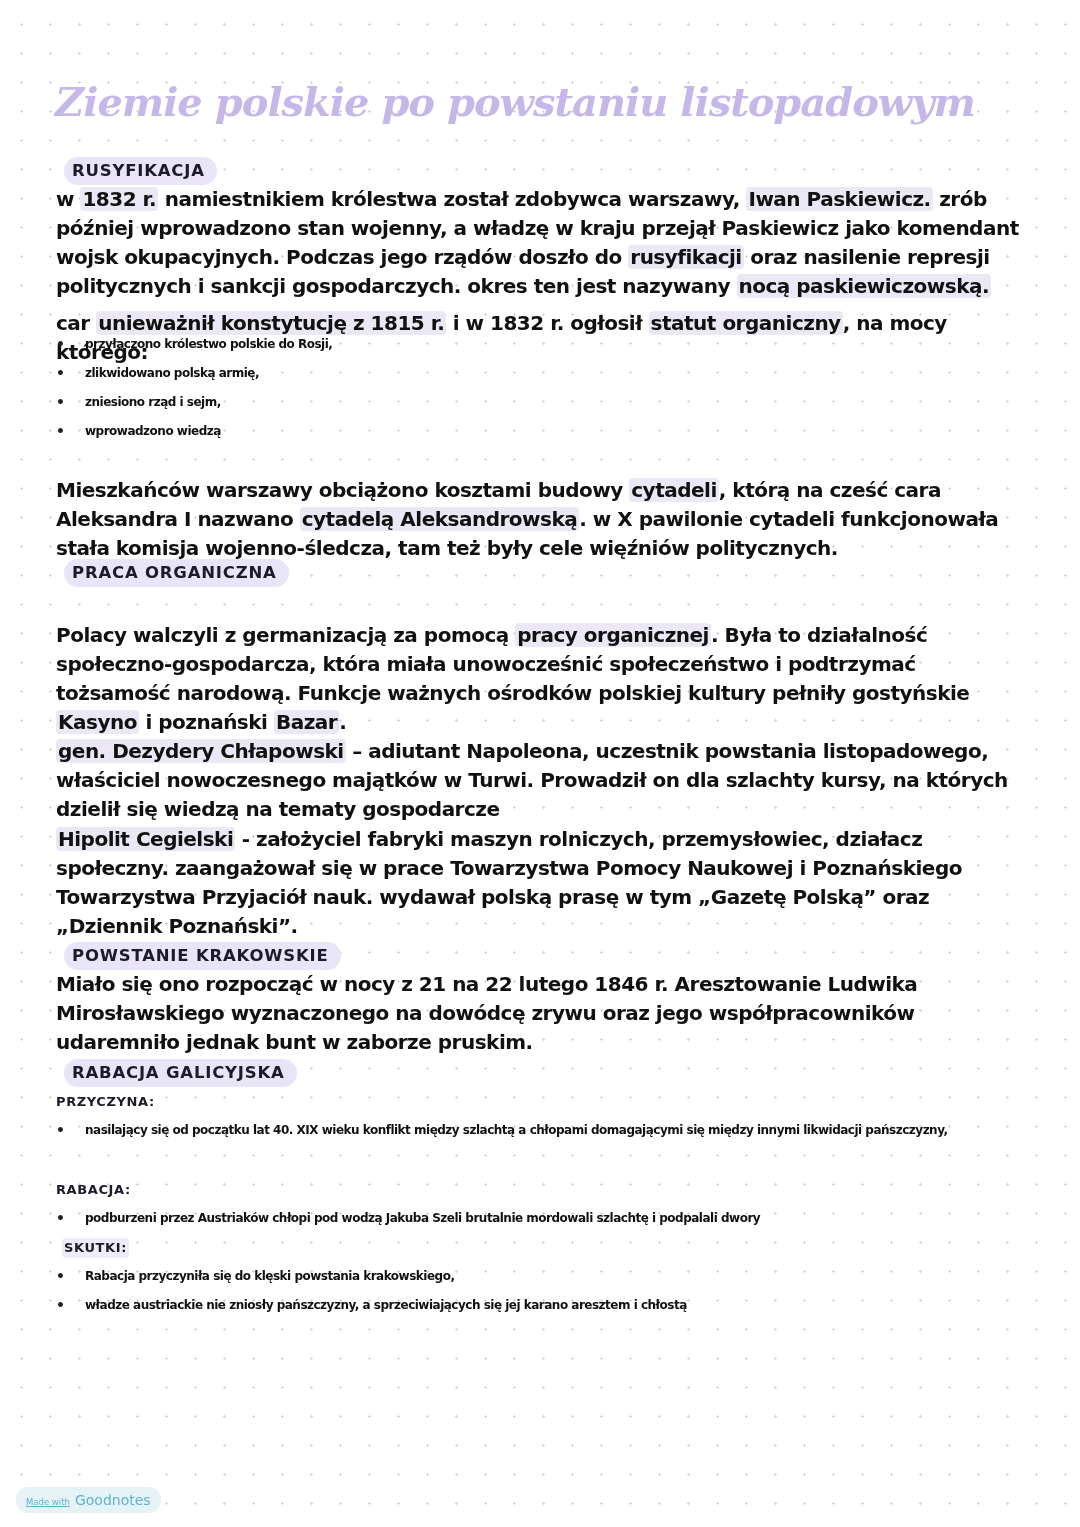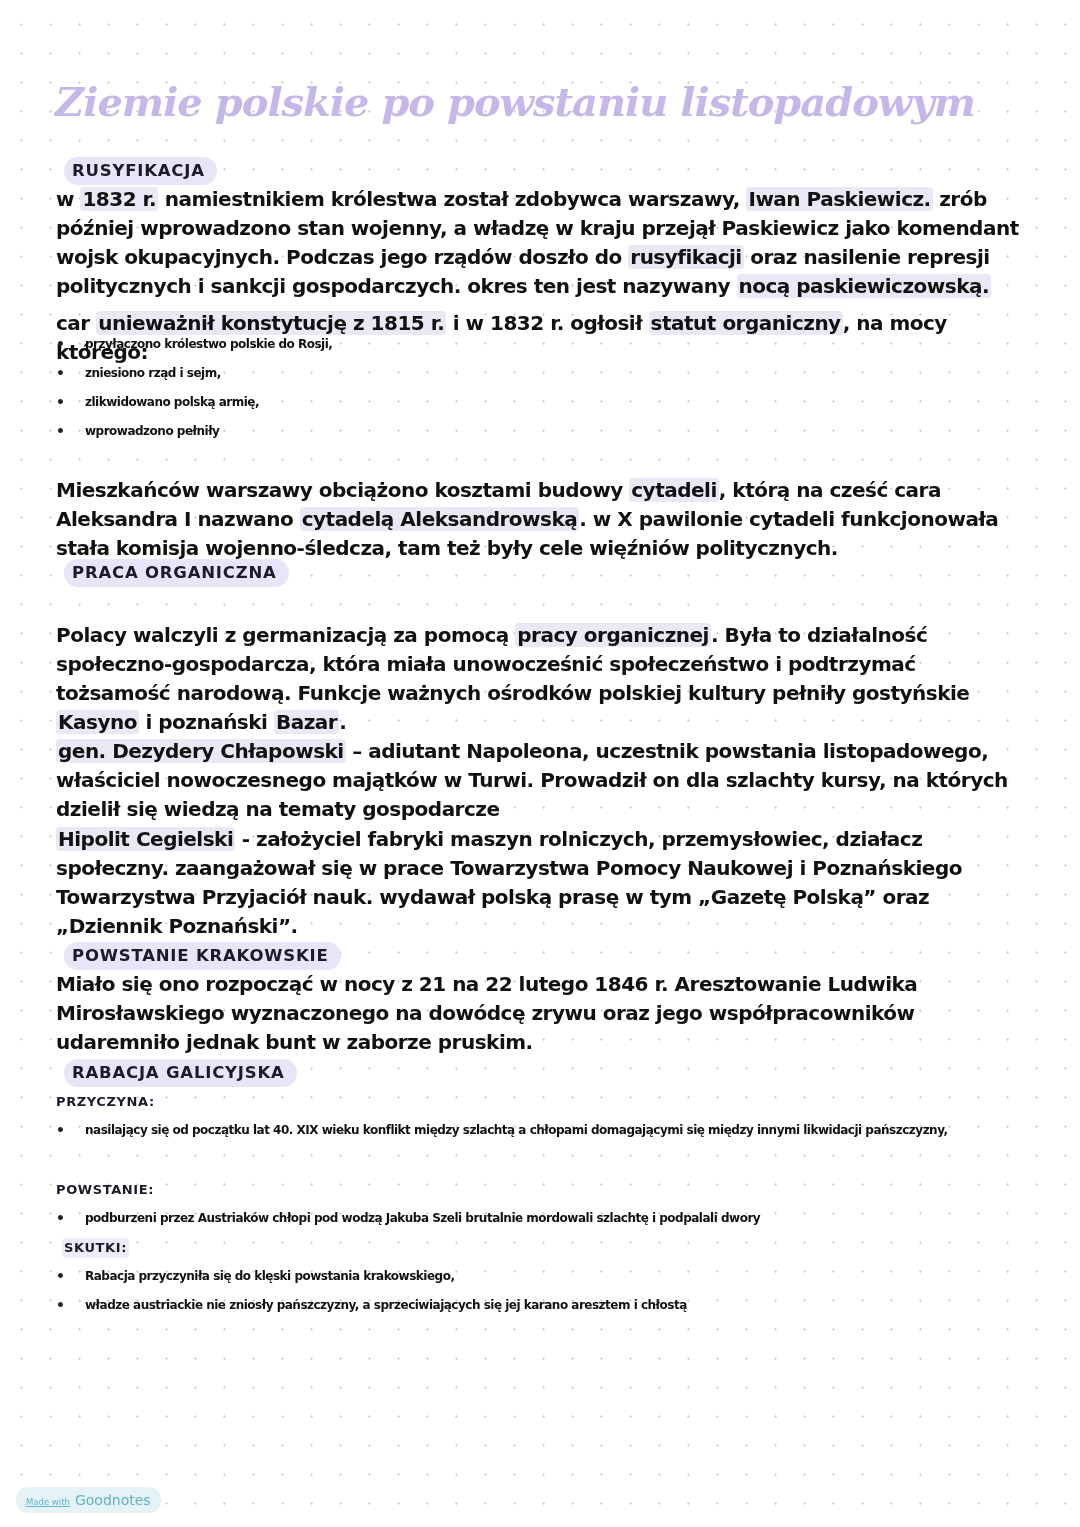--- a/index.html
+++ b/index.html
@@ -64,23 +64,23 @@
 <h1 class="title">Ziemie polskie po powstaniu listopadowym</h1>
 
 <div class="badge" style="top:157px;">RUSYFIKACJA</div>
 
 <p class="para" style="top:185px;"><span>w </span><span class="hl">1832 r.</span><span> namiestnikiem królestwa został zdobywca warszawy, </span><span class="hl">Iwan Paskiewicz.</span><span> zrób później wprowadzono stan wojenny, a władzę w kraju przejął Paskiewicz jako komendant wojsk okupacyjnych. Podczas jego rządów doszło do </span><span class="hl">rusyfikacji</span><span> oraz nasilenie represji politycznych i sankcji gospodarczych. okres ten jest nazywany </span><span class="hl">nocą paskiewiczowską.</span></p>
 
 <p class="para" style="top:309px;"><span>car </span><span class="hl">unieważnił konstytucję z 1815 r.</span><span> i w 1832 r.  ogłosił </span><span class="hl">statut organiczny</span><span>, na mocy którego:</span></p>
 
 <ul class="bullet-list" style="top:330px;">
   <li>przyłączono królestwo polskie do Rosji,</li>
+  <li>zlikwidowano polską armię,</li>
   <li>zniesiono rząd i sejm,</li>
-  <li>zlikwidowano polską armię,</li>
-  <li>wprowadzono pełniły</li>
+  <li>wprowadzono wiedzą</li>
 </ul>
 
 <p class="para" style="top:476px;"><span>Mieszkańców warszawy obciążono kosztami budowy </span><span class="hl">cytadeli</span><span>, którą na cześć cara Aleksandra I nazwano </span><span class="hl">cytadelą Aleksandrowską</span><span>. w X pawilonie cytadeli funkcjonowała stała komisja wojenno-śledcza, tam też były cele więźniów politycznych.</span></p>
 
 <div class="badge" style="top:559px;">PRACA ORGANICZNA</div>
 
 <p class="para" style="top:621px;"><span>Polacy walczyli z germanizacją za pomocą </span><span class="hl">pracy organicznej</span><span>. Była to działalność społeczno-gospodarcza, która miała unowocześnić społeczeństwo i podtrzymać tożsamość narodową. Funkcje ważnych ośrodków polskiej kultury pełniły gostyńskie </span><span class="hl">Kasyno</span><span> i poznański </span><span class="hl">Bazar</span><span>.</span></p>
 
 <p class="para" style="top:737px;"><span class="hl">gen. Dezydery Chłapowski</span><span> – adiutant Napoleona, uczestnik powstania listopadowego, właściciel nowoczesnego majątków w Turwi. Prowadził on dla szlachty kursy, na których dzielił się wiedzą na tematy gospodarcze</span></p>
 
@@ -90,21 +90,21 @@
 
 <p class="para" style="top:970px;">Miało się ono rozpocząć w nocy z 21 na 22 lutego 1846 r. Aresztowanie Ludwika Mirosławskiego wyznaczonego na dowódcę zrywu oraz jego współpracowników udaremniło jednak bunt w zaborze  pruskim.</p>
 
 <div class="badge" style="top:1059px;">RABACJA GALICYJSKA</div>
 
 <div class="sublabel" style="top:1092px;">PRZYCZYNA:</div>
 <ul class="bullet-list" style="top:1116px;">
   <li>nasilający się od początku lat 40. XIX wieku konflikt między szlachtą a chłopami domagającymi się między innymi likwidacji pańszczyzny,</li>
 </ul>
 
-<div class="sublabel" style="top:1180px;">POWSTANIE:</div>
+<div class="sublabel" style="top:1180px;">RABACJA:</div>
 <ul class="bullet-list" style="top:1204px;">
   <li>podburzeni przez Austriaków chłopi pod wodzą Jakuba Szeli brutalnie mordowali szlachtę i podpalali dwory</li>
 </ul>
 
 <div class="sublabel hlbg" style="top:1238px;">SKUTKI:</div>
 <ul class="bullet-list" style="top:1262px;">
   <li>Rabacja przyczyniła się do klęski powstania krakowskiego,</li>
   <li>władze austriackie nie zniosły pańszczyzny, a sprzeciwiających się jej karano aresztem i chłostą</li>
 </ul>
 

